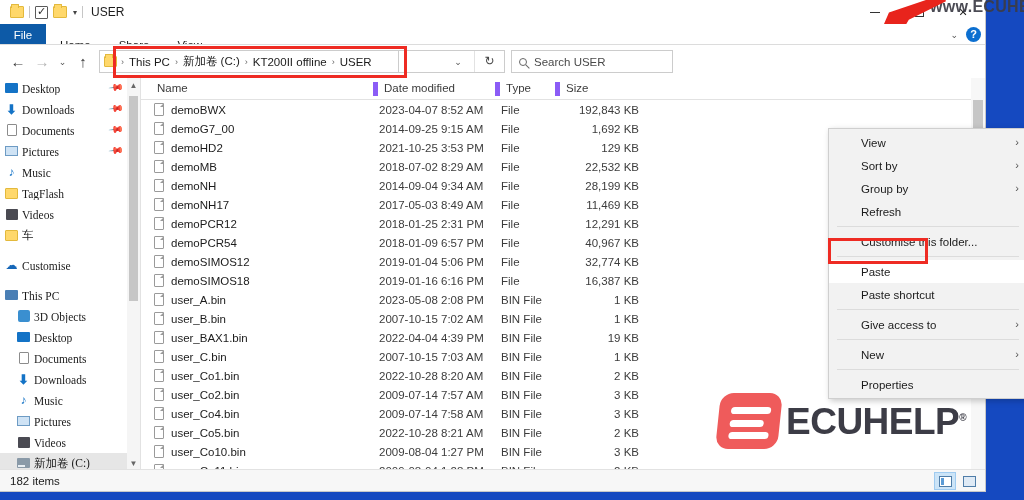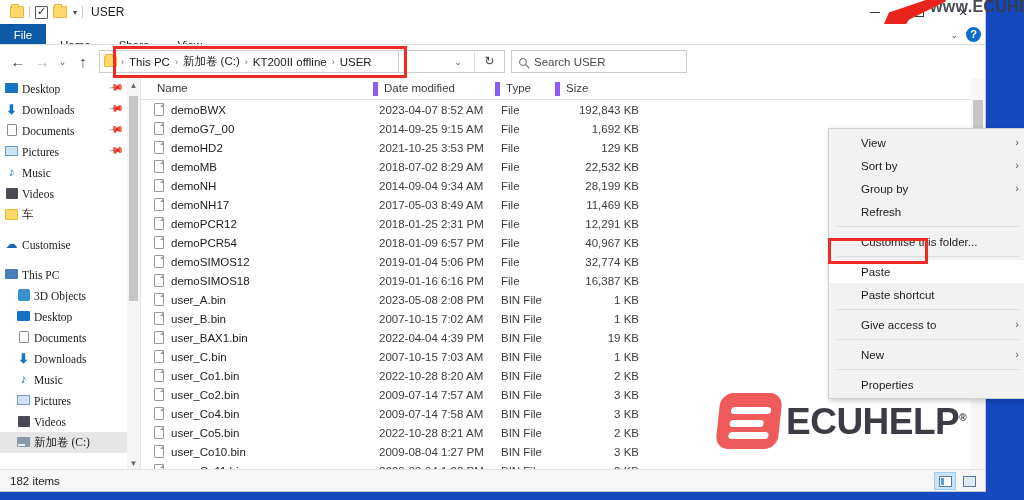--- a/index.html
+++ b/index.html
@@ -126,21 +126,21 @@
   .addr-tail {
     width: 106px; height: 23px; border: 1px solid #cccccc; border-left: none;
     background: #fff; display: flex; align-items: center; justify-content: flex-end;
   }
   .addr-tail .t-caret { width: 32px; text-align: center; font-size: 9px; color: #555; }
   .addr-tail .t-refresh {
     width: 30px; text-align: center; font-size: 12px; color: #444;
     border-left: 1px solid #e2e2e2; height: 100%; line-height: 21px;
   }
   .search-box {
-    width: 176px; height: 23px; border: 1px solid #cccccc; background: #fff;
+    width: 162px; height: 23px; border: 1px solid #cccccc; background: #fff;
     display: flex; align-items: center; margin-left: 6px; padding-left: 7px;
   }
   .mag {
     width: 8px; height: 8px; border: 1.3px solid #666; border-radius: 50%;
     position: relative; flex: none; margin-right: 7px;
   }
   .mag::after {
     content: ""; position: absolute; right: -4px; bottom: -3px;
     width: 5px; height: 1.3px; background: #666; transform: rotate(45deg);
   }
@@ -446,20 +446,26 @@
             </span>
           <span class="nav-label">Pictures</span>
           <span class="pin">📌</span>
         </div>
         <div class="nav-item">
           <span class="nav-ico ic-music">♪</span>
           <span class="nav-label">Music</span>
         </div>
         <div class="nav-item">
           <span class="nav-ico">
+              <span class="ic-folder"></span>
+            </span>
+          <span class="nav-label">TagFlash</span>
+        </div>
+        <div class="nav-item">
+          <span class="nav-ico">
               <span class="ic-video"></span>
             </span>
           <span class="nav-label">Videos</span>
         </div>
         <div class="nav-item">
           <span class="nav-ico">
               <span class="ic-folder"></span>
             </span>
           <span class="nav-label">车</span>
         </div>

